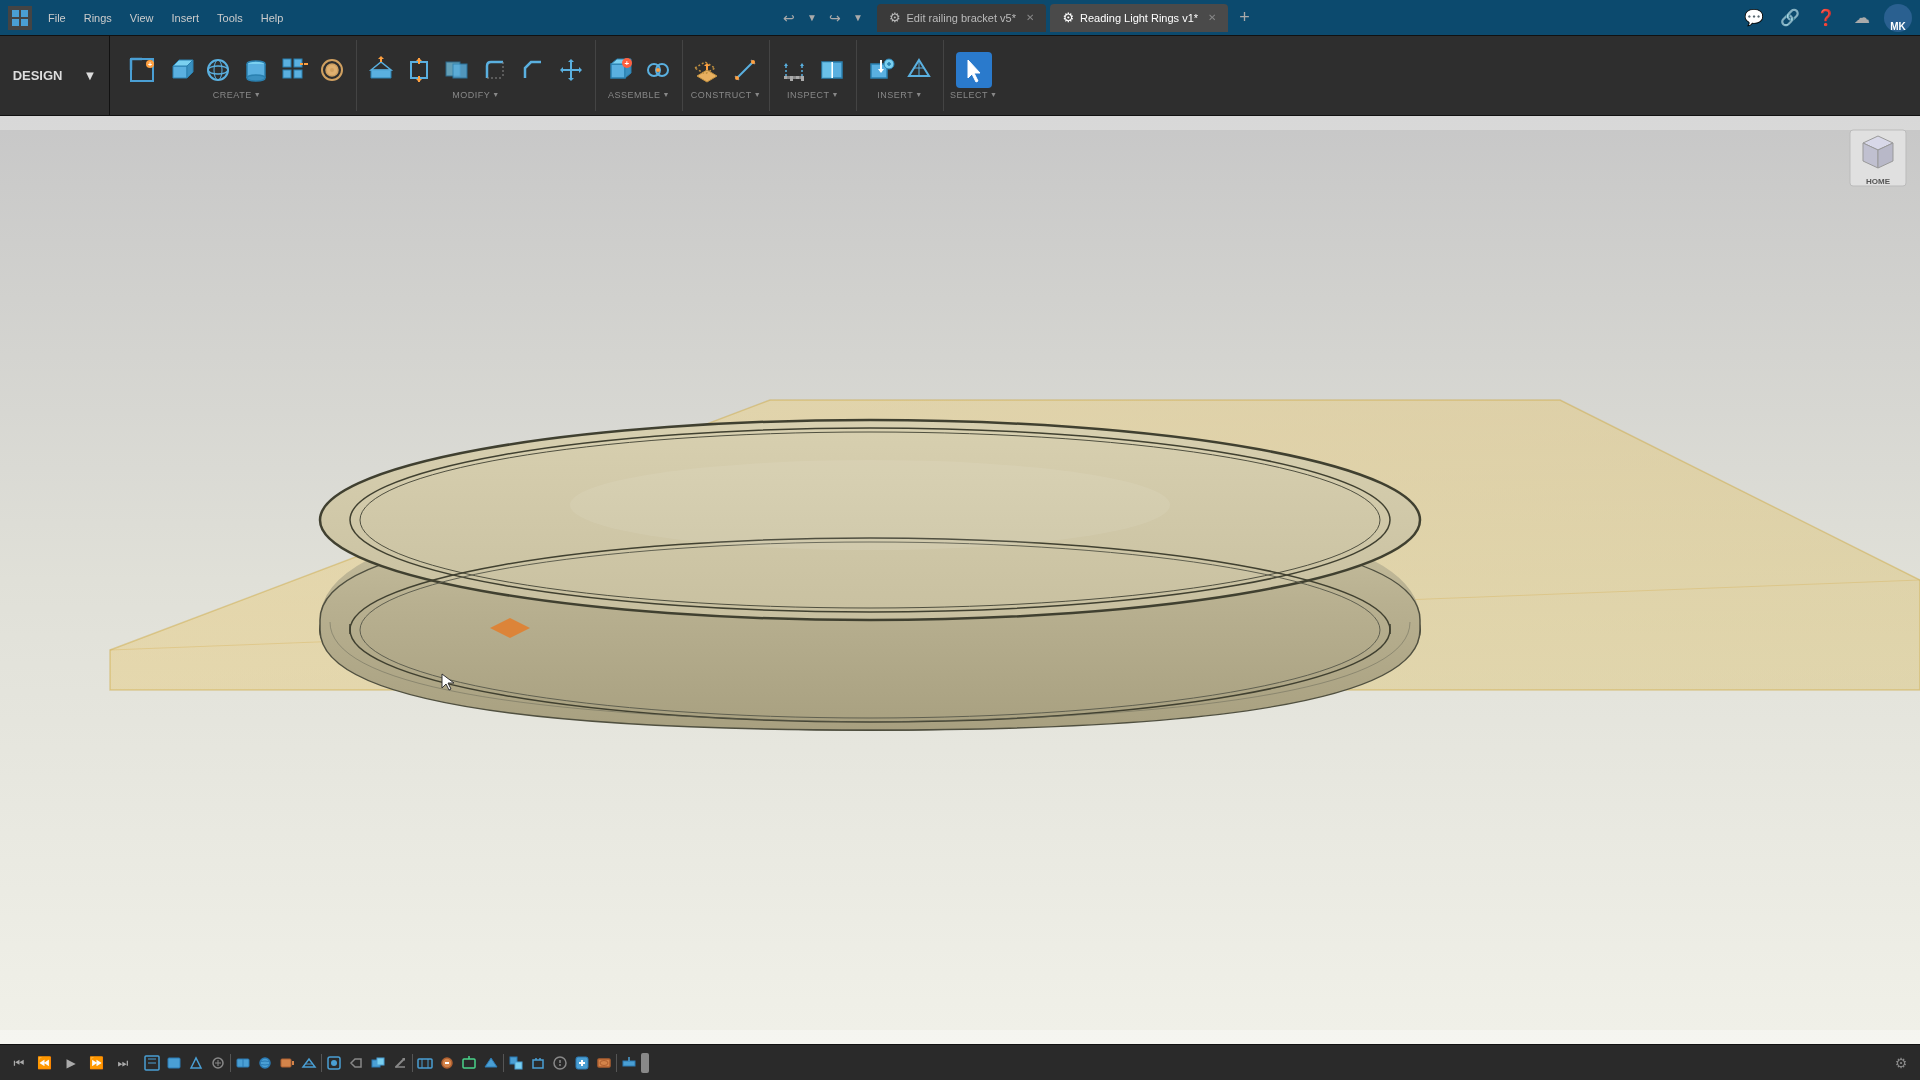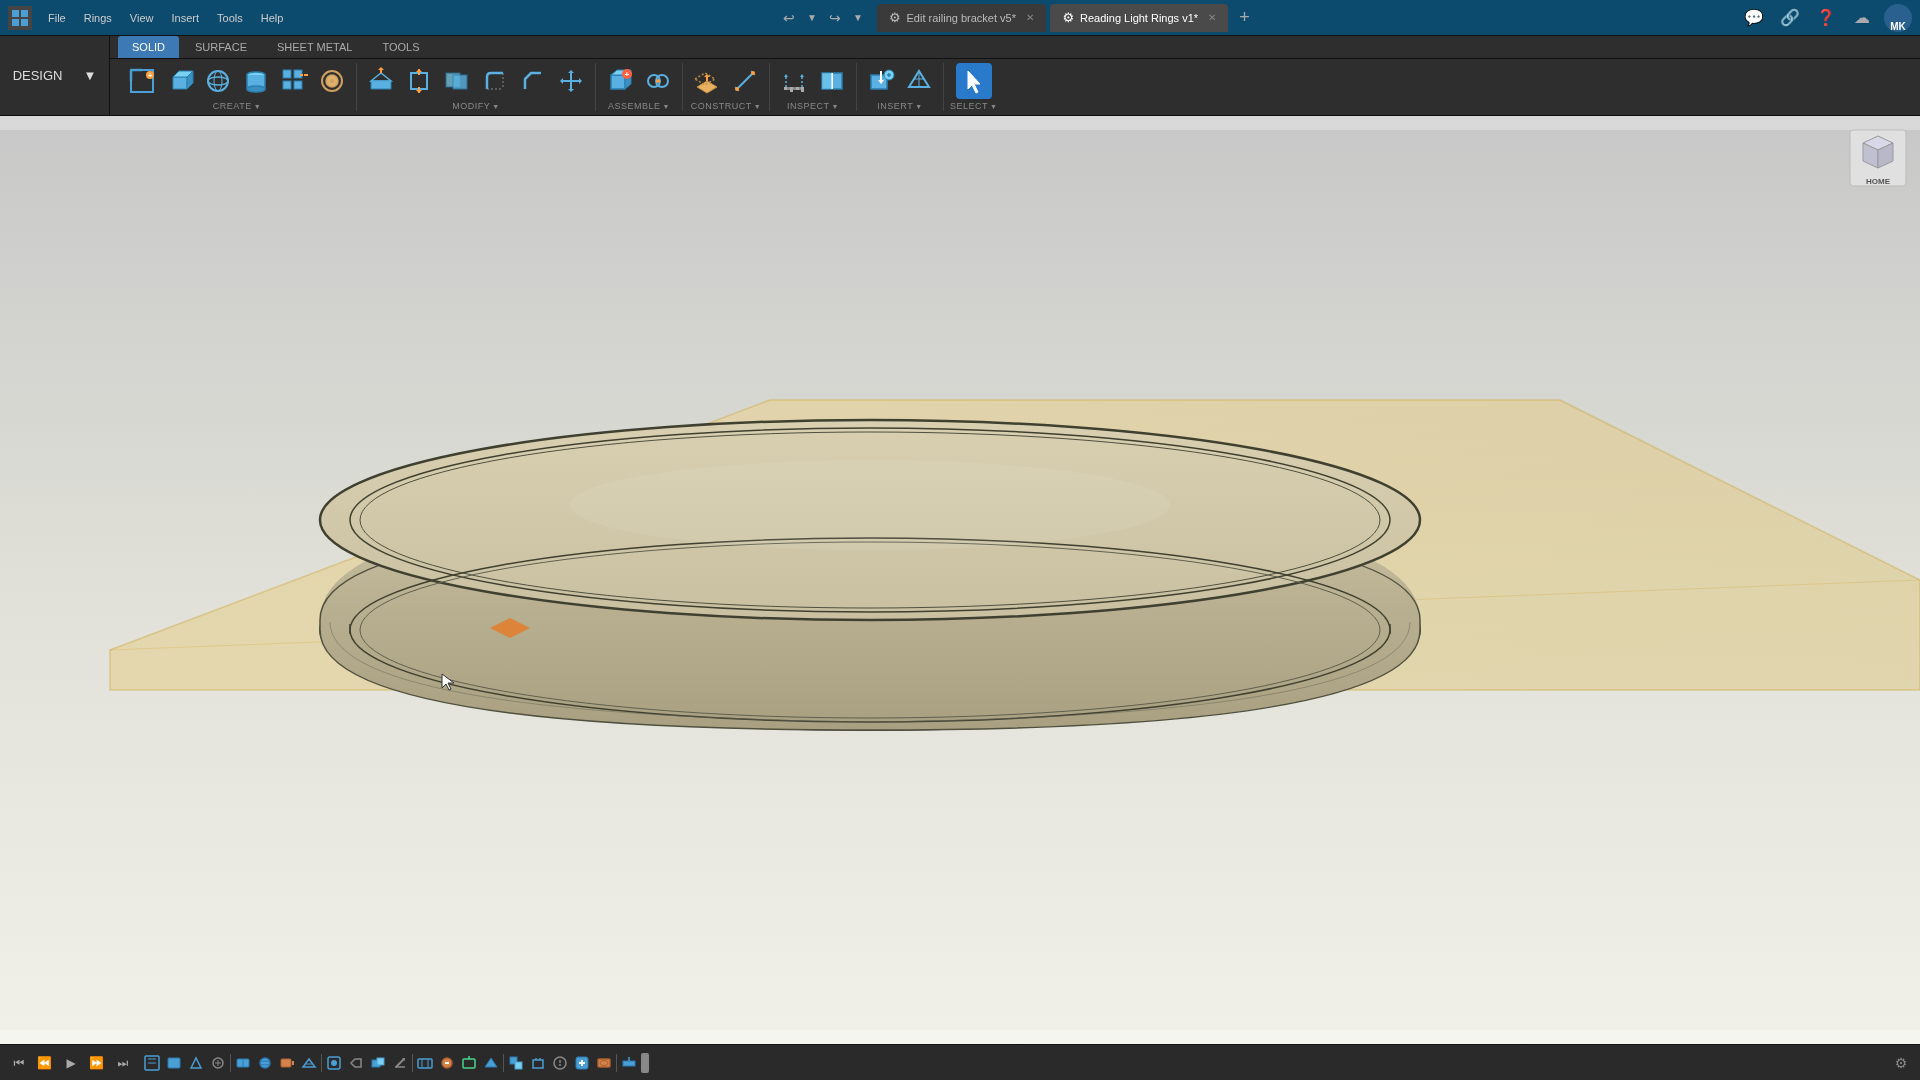--- a/index.html
+++ b/index.html
@@ -99,21 +99,21 @@
     .design-dropdown {
       width: 110px;
       display: flex;
       align-items: center;
       justify-content: center;
       border-right: 1px solid #111;
       padding: 0 8px;
       cursor: pointer;
       gap: 21px;
       font-size: 13px;
-      font-weight: normal;
+      font-weight: bold;
       color: #ddd;
     }
 
     .toolbar-right {
       flex: 1;
       display: flex;
       flex-direction: column;
     }
 
     .toolbar-tabs {
@@ -345,34 +345,20 @@
   </div>
 </div>
 
 <div class="toolbar-area">
   <div class="design-dropdown">
     <span>DESIGN</span>
     <span>▼</span>
   </div>
 
   <div class="toolbar-right">
-    <div class="toolbar-tabs">
-      <div class="toolbar-tab active">
-        <span>SOLID</span>
-      </div>
-      <div class="toolbar-tab">
-        <span>SURFACE</span>
-      </div>
-      <div class="toolbar-tab">
-        <span>SHEET METAL</span>
-      </div>
-      <div class="toolbar-tab">
-        <span>TOOLS</span>
-      </div>
-    </div>
 
     <div class="toolbar-buttons">
 
       <div class="tool-group">
         <div class="tool-group-buttons">
 
           <div class="tool-btn" title="Create Sketch">
             <svg width="28" height="28" viewBox="0 0 28 28">
               <rect x="3" y="3" width="22" height="22" fill="none" stroke="#4a9fd4" stroke-width="2"></rect>
               <line x1="3" y1="3" x2="14" y2="3" stroke="#4a9fd4" stroke-width="2.5"></line>

